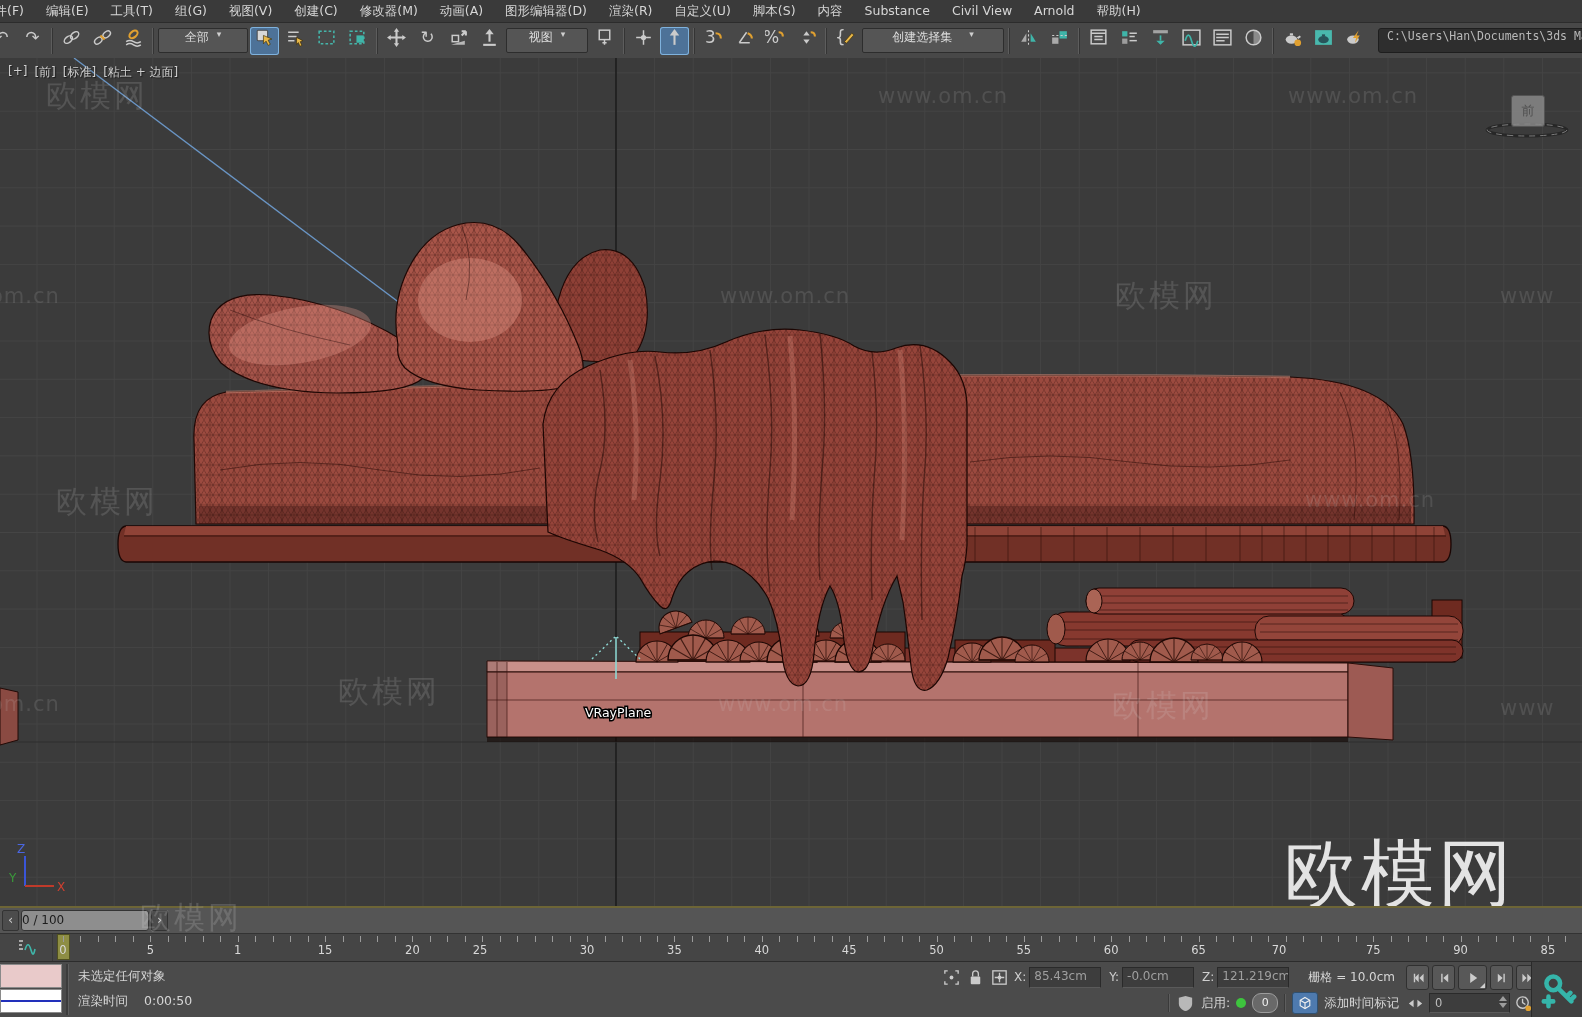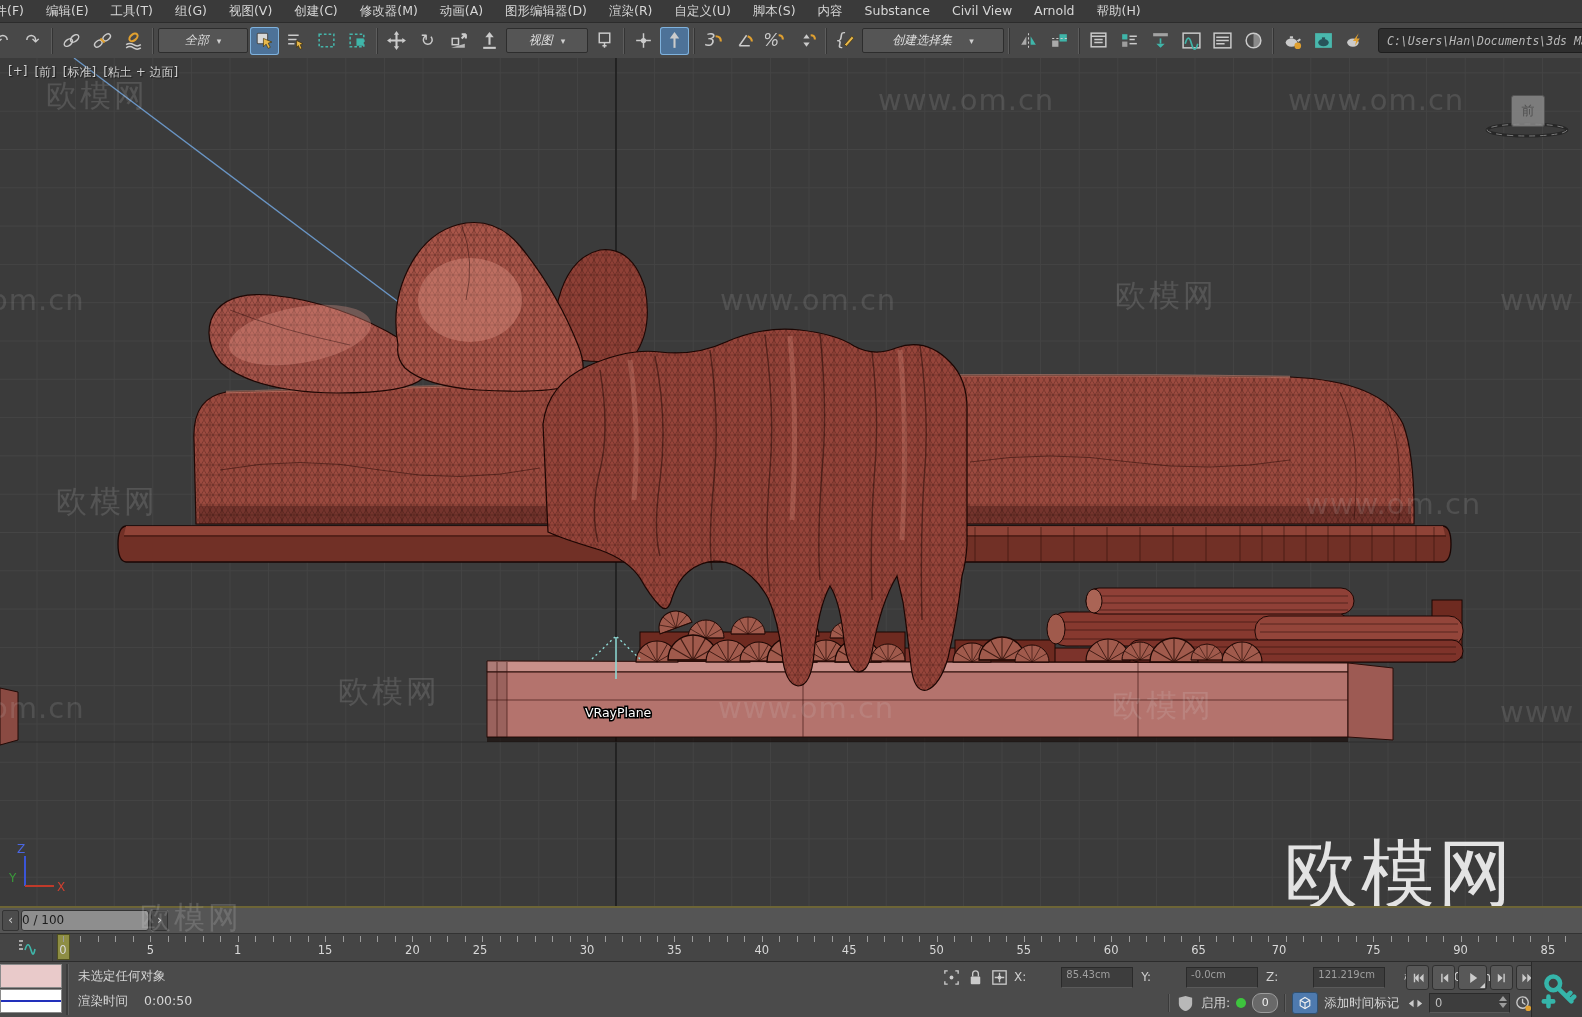--- a/index.html
+++ b/index.html
@@ -8,21 +8,21 @@
 
   
   .menubar{position:absolute;left:0;top:0;width:100%;height:22px;background:#3a3a3a;
            border-bottom:1px solid #2c2c2c;display:flex;align-items:center;overflow:hidden;}
   .menu-item{padding:0 11px;font-size:12.5px;color:#d6d6d6;line-height:22px;white-space:nowrap;cursor:default;}
   .menu-item.cut{margin-left:-29px;}
 
   
   .toolbar{position:absolute;left:0;top:23px;width:100%;height:35px;background:#484848;
            border-bottom:1px solid #242424;display:flex;align-items:center;padding-left:2px;overflow:hidden;}
-  .titem{height:28px;display:flex;align-items:center;justify-content:center;border-radius:3px;margin:0 1px;flex:none;font-style:italic;}
+  .titem{height:28px;display:flex;justify-content:center;border-radius:3px;margin:0 1px;flex:none;}
   .t-btn{width:29px;}
   .t-btn.active{background:#4d7298;box-shadow:inset 0 0 0 1px #7fb2dd;}
   .t-btn.cut{margin-left:-15px;}
   .ticon{width:21px;height:21px;}
   .t-sep{width:1px;height:26px;background:#5d5d5d;border-right:1px solid #343434;border-radius:0;margin:0 3px;}
   .t-dd{background:#555;border:1px solid #2d2d2d;border-radius:2px;height:23px;padding:0 7px;}
   .t-dd .tlabel{font-size:12px;color:#dedede;white-space:nowrap;}
   .t-dd .tarrow{font-size:9px;color:#cfcfcf;margin-left:8px;}
   .t-path{background:#2e2e2e;border:1px solid #1e1e1e;height:23px;padding:0 8px;margin-left:8px;}
   .t-path .tlabel{font-family:"DejaVu Sans Mono",monospace;font-size:11.5px;color:#b9b9b9;white-space:nowrap;}
@@ -45,21 +45,21 @@
   .orf{fill:#e0a030;}
   .dkf{fill:#28545a;}
 
   
   .viewport{position:absolute;left:0;top:58px;width:1582px;height:848px;background:#3b3b3b;
             border-bottom:2px solid #6d6536;overflow:hidden;}
   .scene{position:absolute;left:0;top:0;width:1582px;height:848px;}
   .vplabel{position:absolute;left:8px;top:6px;display:flex;gap:7px;font-size:12px;color:#cfcfcf;
            text-shadow:1px 1px 1px #1a1a1a;z-index:6;}
   .wmlayer{position:absolute;left:0;top:-58px;width:1582px;height:906px;z-index:1;pointer-events:none;}
-  .wmtext{position:absolute;white-space:nowrap;font-size:29px;color:rgba(215,215,215,0.14);
+  .wmtext{position:absolute;white-space:nowrap;font-size:21px;color:rgba(215,215,215,0.14);
           letter-spacing:1px;line-height:1;}
   .wmtext.cjk{font-size:31px;letter-spacing:3px;color:rgba(215,215,215,0.16);}
   .wmtext.wm-big{font-size:74px;letter-spacing:3px;color:rgba(250,250,250,0.88);font-weight:500;}
   .viewcube{position:absolute;left:1511px;top:37px;width:32px;height:30px;background:#8b8b8b;opacity:.82;
             border:1px solid #5a5a5a;border-radius:3px;color:#555;font-size:13px;display:flex;
             align-items:center;justify-content:center;z-index:5;}
   .wm-over{position:absolute;z-index:9;pointer-events:none;white-space:nowrap;font-size:31px;
            letter-spacing:3px;color:rgba(220,220,220,0.18);line-height:1;}
 
   
@@ -87,21 +87,21 @@
   .listener .whiterow{height:24px;margin-top:1px;background:linear-gradient(#fff 0 10px,#2230bb 10px 12px,#fff 12px);
                       border:1px solid #8a8a8a;box-sizing:border-box;}
   .statussep{position:absolute;left:66px;top:2px;width:2px;height:51px;background:#3c3c3c;border-right:1px solid #5e5e5e;}
   .prompt1{position:absolute;left:78px;top:6px;font-size:12.5px;}
   .prompt2{position:absolute;left:78px;top:31px;font-size:12.5px;display:flex;gap:16px;}
   .grp-coord{position:absolute;left:942px;top:3px;height:24px;display:flex;align-items:center;gap:5px;}
   .sicon{width:19px;height:19px;flex:none;}
   .coordpair{display:flex;align-items:center;gap:3px;}
   .clabel{font-size:12px;color:#cfcfcf;}
   .cfield{width:62px;height:17px;background:#3d3d3d;border:1px solid #2a2a2a;border-bottom-color:#5a5a5a;
-          font-size:10px;color:#9f9f9f;padding:1px 4px;overflow:hidden;white-space:nowrap;margin-left:32px;}
+          font-size:12px;color:#9f9f9f;padding:1px 4px;overflow:hidden;white-space:nowrap;}
   .gridlabel{font-size:12px;margin-left:14px;white-space:nowrap;}
   .grp-anim{position:absolute;left:1168px;top:30px;height:22px;display:flex;align-items:center;gap:6px;}
   .vbar{width:1px;height:18px;background:#3a3a3a;border-right:1px solid #5e5e5e;}
   .greendot{width:10px;height:10px;border-radius:50%;background:#3ec43e;}
   .zerobtn{width:24px;height:18px;background:#696969;border:1px solid #9c9c9c;border-radius:9px;
            color:#efefef;font-size:11px;text-align:center;line-height:17px;}
   .cubebtn{width:24px;height:20px;background:#4e7aae;border:1px solid #2f5070;border-radius:3px;
            display:flex;align-items:center;justify-content:center;}
   .animlabel{font-size:12.5px;white-space:nowrap;}
   .grp-play{position:absolute;left:1406px;top:3px;display:flex;gap:3px;align-items:center;}

